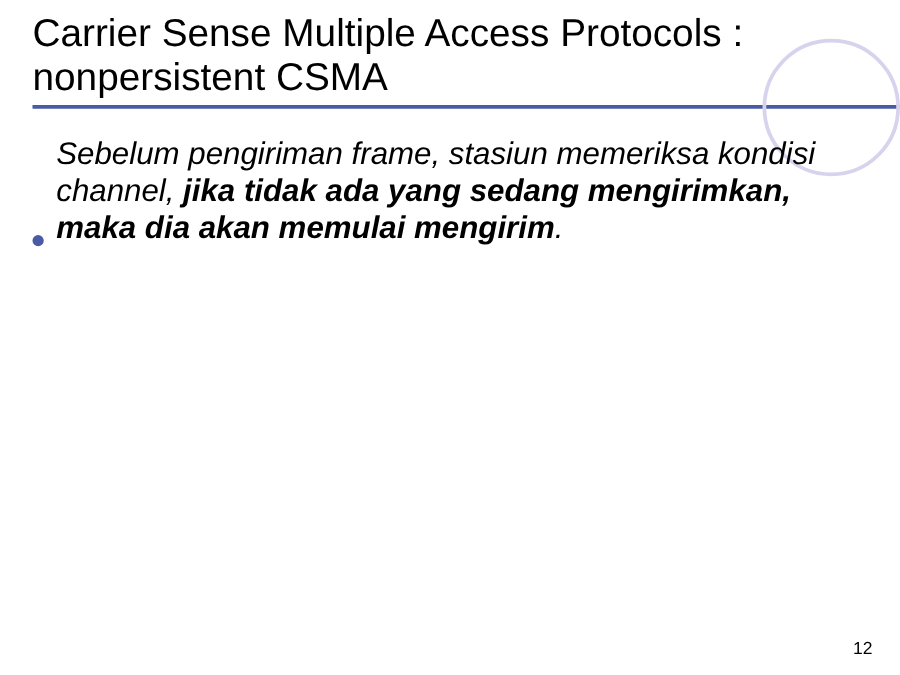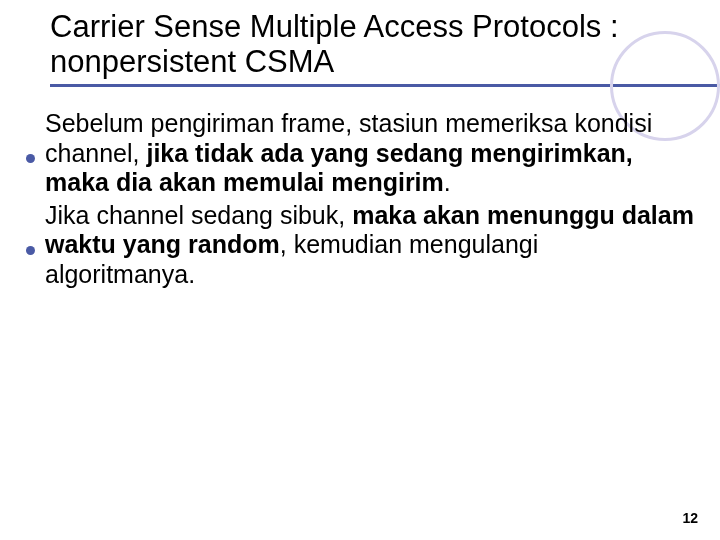--- a/index.html
+++ b/index.html
@@ -14,21 +14,20 @@
   .slide {
     width: 720px;
     height: 540px;
     position: relative;
     padding: 10px 26px 20px 26px;
   }
   .title-block {
     position: relative;
     padding-bottom: 8px;
     margin-bottom: 22px;
-    margin-left: 24px;
   }
   .title-text {
     font-size: 31px;
     line-height: 1.12;
     color: #000;
     font-weight: 400;
   }
   .title-underline {
     position: absolute;
     left: 0;
@@ -46,22 +45,23 @@
     border: 3px solid #d7d3ec;
     border-radius: 50%;
     z-index: 0;
   }
   .body {
     position: relative;
     z-index: 1;
   }
   .bullet-item {
     display: flex;
-    align-items: center;
+    align-items: flex-end;
     margin-bottom: 4px;
+    font-style: italic;
   }
   .bullet-dot {
     width: 9px;
     height: 9px;
     background: #4a5aa5;
     border-radius: 50%;
     flex-shrink: 0;
     margin-top: 10px;
     margin-right: 10px;
   }
@@ -69,21 +69,21 @@
     font-size: 25px;
     line-height: 1.17;
     color: #000;
   }
   .bullet-text b { font-weight: 700; }
   .page-number {
     position: absolute;
     right: 22px;
     bottom: 14px;
     font-size: 14px;
-    font-weight: 700;
+    font-weight: 400;
     color: #000;
   }
 </style>
 </head>
 <body>
 
 <div class="slide">
 
   <div class="title-block">
     <div class="title-text">Carrier Sense Multiple Access Protocols : nonpersistent CSMA</div>
@@ -93,24 +93,18 @@
 
   <div class="body">
 
     <div class="bullet-item">
       <div class="bullet-dot"></div>
       <div class="bullet-text">
         <span>Sebelum pengiriman frame, stasiun memeriksa kondisi channel, </span><b>jika tidak ada yang sedang mengirimkan, maka dia akan memulai mengirim</b><span>.</span>
       </div>
     </div>
 
-    <div class="bullet-item">
-      <div class="bullet-dot"></div>
-      <div class="bullet-text">
-        <span>Jika channel sedang sibuk, </span><b>maka akan menunggu dalam waktu yang random</b><span>, kemudian mengulangi algoritmanya.</span>
-      </div>
-    </div>
 
 
   </div>
 
   <div class="page-number">12</div>
 </div>
 
 </body></html>

